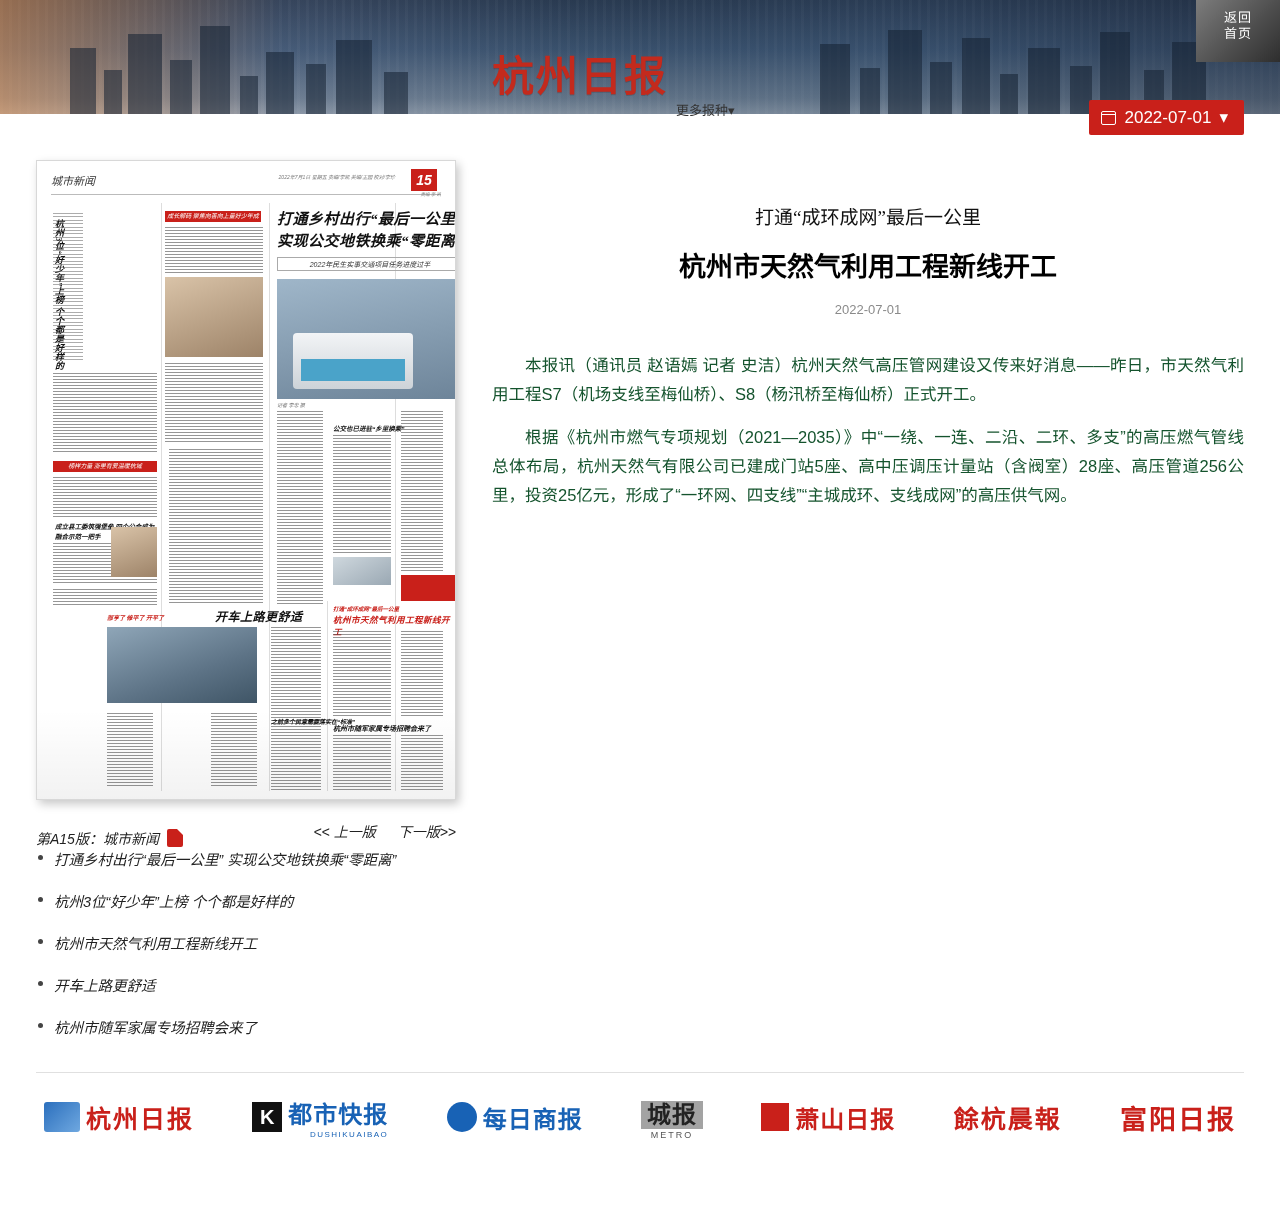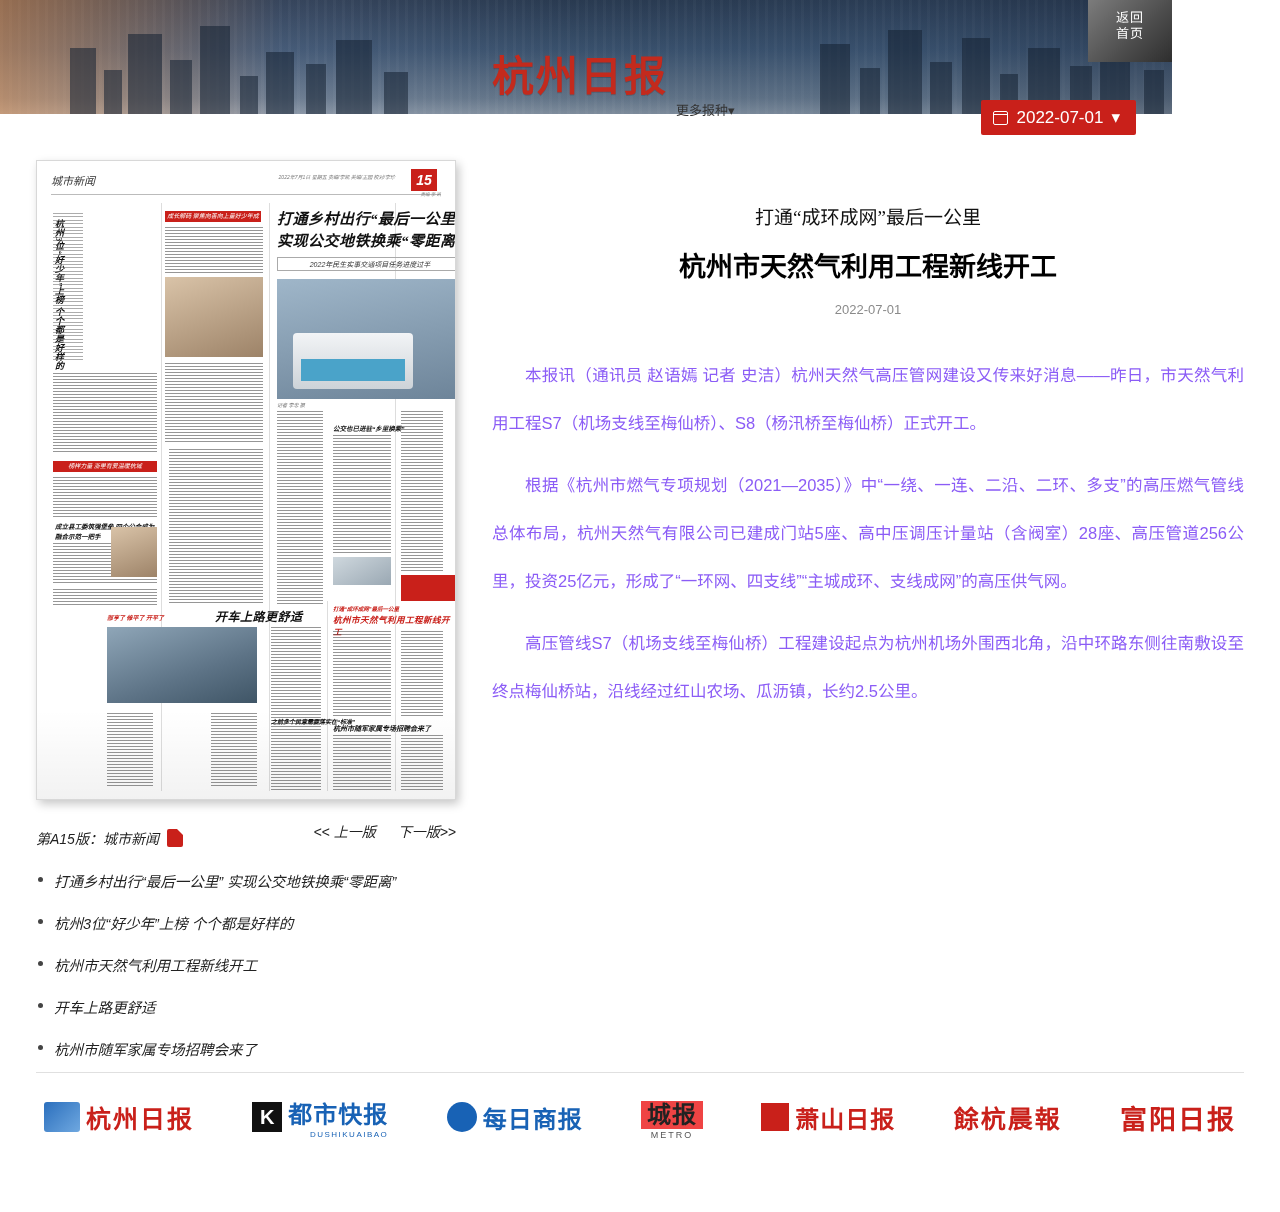--- a/index.html
+++ b/index.html
@@ -5,21 +5,21 @@
   * { box-sizing: border-box; }
   html, body { margin:0; padding:0; }
   body {
     width:1280px; height:1212px;
     font-family:"Liberation Sans","DejaVu Sans",sans-serif;
     background:#fff; color:#222; overflow:hidden;
   }
 
   
   .header {
-    position:relative; width:1172px; height:140px;
+    position:relative; width:1280px; height:140px;
     background:linear-gradient(180deg,#2b3c52 0%,#3d5672 35%,#6c7f92 70%,#c6ccd2 100%);
     overflow:hidden;
   }
   .header-skyline {
     position:absolute; left:0; top:0; width:1280px; height:140px;
     background:
       linear-gradient(90deg, rgba(238,150,80,.55) 0%, rgba(120,120,150,.15) 22%, rgba(30,45,70,.15) 45%, rgba(40,60,90,.25) 70%, rgba(25,35,55,.45) 100%),
       repeating-linear-gradient(90deg, rgba(255,255,255,.035) 0 3px, rgba(0,0,0,0) 3px 9px);
   }
   .bldg { position:absolute; bottom:18px; background:rgba(20,32,50,.55); }
@@ -97,51 +97,51 @@
   .hdln{position:absolute;font-size:7.5px;font-weight:bold;color:#111;font-family:"Liberation Serif",serif;white-space:nowrap;}
   .hdln.red{color:#c9201a;}
 
   .page-label { margin-top:14px; display:flex; align-items:center; font-size:14px; color:#222; }
   .pdf-ico{display:inline-block;width:16px;height:18px;margin-left:8px;background:#c9201a;border-radius:2px;position:relative;}
   .pdf-ico::after{content:"";position:absolute;right:0;top:0;border-width:0 6px 6px 0;border-style:solid;border-color:transparent #fff transparent transparent;}
   .pagenav-row{ margin-top:14px; width:420px; font-size:14px; color:#222; display:flex; justify-content:space-between; align-items:center;}
   .pagenav-right{display:flex;gap:22px;}
   .pagenav-right span{cursor:pointer;}
 
-  .toc { margin-top:22px; width:420px; }
+  .toc { width:420px; }
   .toc li { list-style:none; font-size:14.5px; color:#222; margin:0 0 21px 0; position:relative; padding-left:18px; cursor:pointer;}
   .toc li::before{content:"";position:absolute;left:2px;top:7px;width:5px;height:5px;background:#444;border-radius:50%;}
   .toc ul{margin:0;padding:0;}
 
   
   .right-col { position:absolute; left:492px; top:20px; width:752px; }
   .art-nav { display:flex; justify-content:space-between; align-items:center;
     border-bottom:1px solid #e2e2e2; padding-bottom:14px; font-size:14px; color:#333;}
   .art-nav .prevnext{display:flex;gap:30px;}
   .art-nav span{cursor:pointer;}
   .art-subtitle { text-align:center; font-size:19px; color:#111; margin-top:42px; font-family:"Liberation Serif",serif;}
   .art-title { text-align:center; font-size:27px; font-weight:bold; color:#000; margin-top:16px; font-family:"Liberation Serif",serif;}
   .art-date { text-align:center; font-size:13px; color:#8a8a8a; margin-top:18px;}
-  .art-body { margin-top:34px; font-size:16.5px; line-height:48px; color:#8b5cf6; text-align:justify;}
+  .art-body { margin-top:34px; font-size:16.5px; line-height:29px; color:#14532d; text-align:justify;}
   .art-body p { margin:0 0 14px 0; text-indent:2em;}
 
   
   .footer { position:absolute; left:0; top:1072px; width:1280px; }
   .footer-line{ width:1208px; margin:0 auto; border-top:1px solid #e0e0e0;}
   .logos { width:1208px; margin:0 auto; height:88px; display:flex; align-items:center; justify-content:space-between; padding:0 8px;}
   .logo { display:flex; align-items:center; gap:6px; }
   .lg-txt{font-family:"Liberation Serif",serif;font-weight:bold;}
   .lg1 .lg-txt{color:#c9201a;font-size:25px;letter-spacing:2px;}
   .lg1 .mark{width:36px;height:30px;background:linear-gradient(135deg,#2b6fbd,#6fa8e0);border-radius:3px;}
   .lg2 .mark{width:30px;height:30px;background:#111;color:#fff;font-size:20px;font-weight:bold;text-align:center;line-height:30px;}
   .lg2 .lg-txt{color:#1862b5;font-size:24px;letter-spacing:1px;}
   .lg2 .sub{font-size:8px;color:#1862b5;letter-spacing:1.5px;display:block;font-weight:normal;text-align:right;}
   .lg3 .mark{width:30px;height:30px;background:#1862b5;border-radius:50%;}
   .lg3 .lg-txt{color:#1862b5;font-size:24px;letter-spacing:1px;}
-  .lg4 .lg-txt{color:#222;font-size:24px;background:#ef4444;padding:1px 6px;letter-spacing:1px;}
+  .lg4 .lg-txt{color:#222;font-size:24px;background:#a3a3a3;padding:1px 6px;letter-spacing:1px;}
   .lg4 .sub{font-size:9px;color:#555;letter-spacing:2px;text-align:center;display:block;}
   .lg5 .mark{width:28px;height:28px;background:#c9201a;}
   .lg5 .lg-txt{color:#c9201a;font-size:24px;letter-spacing:1px;}
   .lg6 .lg-txt{color:#c9201a;font-size:25px;letter-spacing:2px;font-family:"Liberation Serif",serif;}
   .lg7 .lg-txt{color:#c9201a;font-size:27px;letter-spacing:2px;}
   .copyright { width:100%; text-align:center; font-size:12.5px; color:#666; border-top:1px solid #e0e0e0; padding-top:18px; margin-top:2px;}
 </style>
 </head>
 <body>
 
@@ -278,21 +278,20 @@
 
   <div class="right-col">
 
     <div class="art-subtitle">打通“成环成网”最后一公里</div>
     <div class="art-title">杭州市天然气利用工程新线开工</div>
     <div class="art-date">2022-07-01</div>
 
     <div class="art-body">
       <p>本报讯（通讯员 赵语嫣 记者 史洁）杭州天然气高压管网建设又传来好消息——昨日，市天然气利用工程S7（机场支线至梅仙桥）、S8（杨汛桥至梅仙桥）正式开工。</p>
       <p>根据《杭州市燃气专项规划（2021—2035）》中“一绕、一连、二沿、二环、多支”的高压燃气管线总体布局，杭州天然气有限公司已建成门站5座、高中压调压计量站（含阀室）28座、高压管道256公里，投资25亿元，形成了“一环网、四支线”“主城成环、支线成网”的高压供气网。</p>
-      <p>高压管线S7（机场支线至梅仙桥）工程建设起点为杭州机场外围西北角，沿中环路东侧往南敷设至终点梅仙桥站，沿线经过红山农场、瓜沥镇，长约2.5公里。</p>
     </div>
   </div>
 </div>
 
 <div class="footer">
   <div class="footer-line"></div>
   <div class="logos">
 
     <div class="logo lg1">
       <span class="mark"></span>

